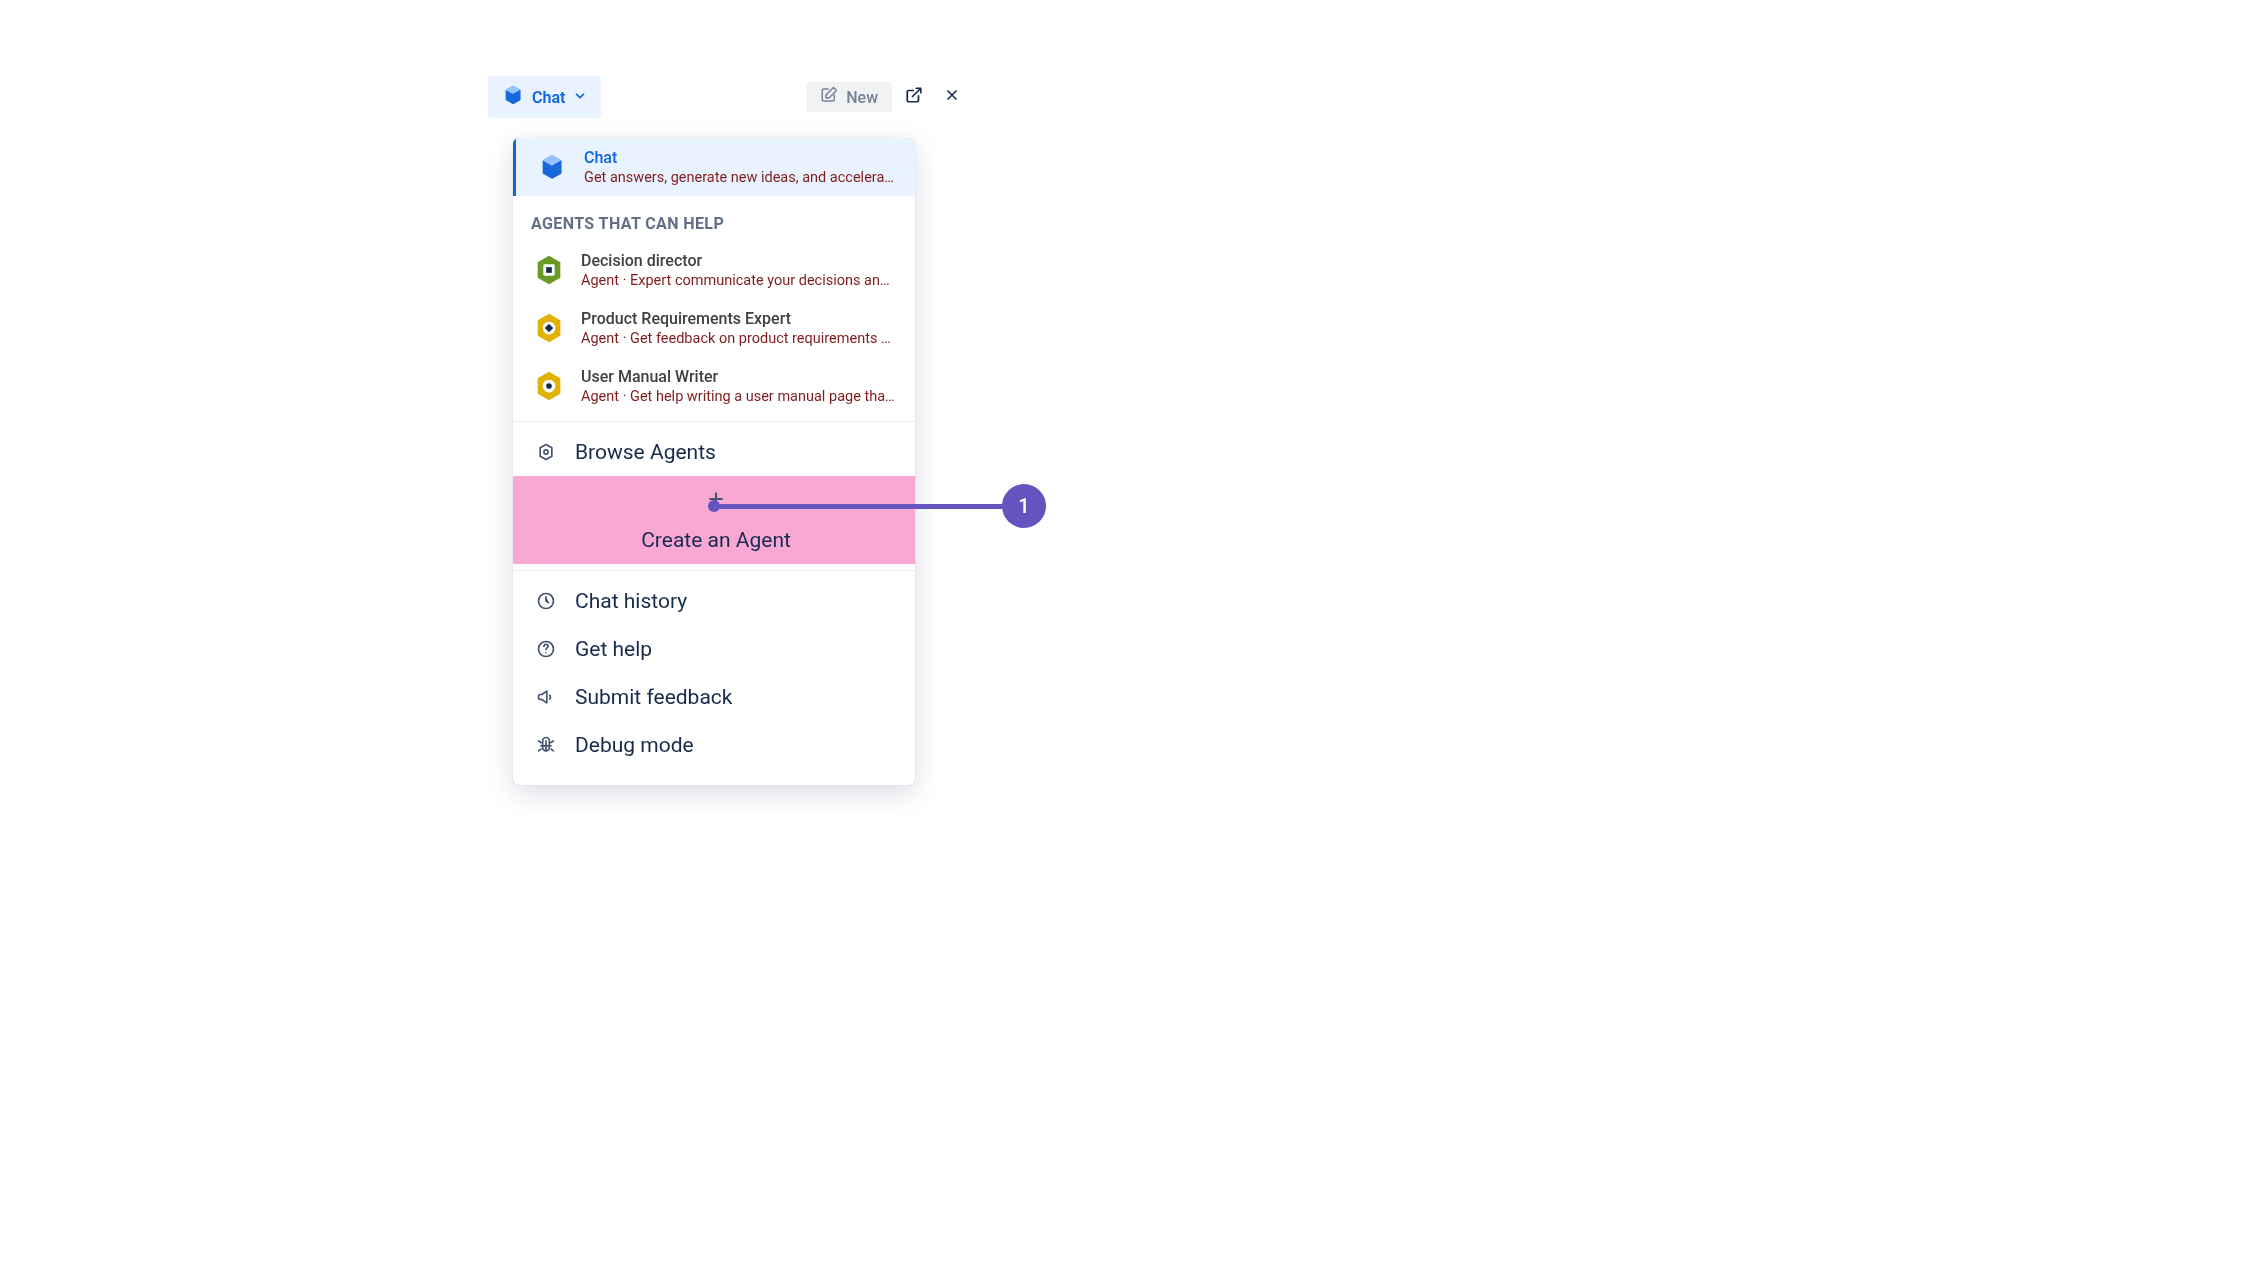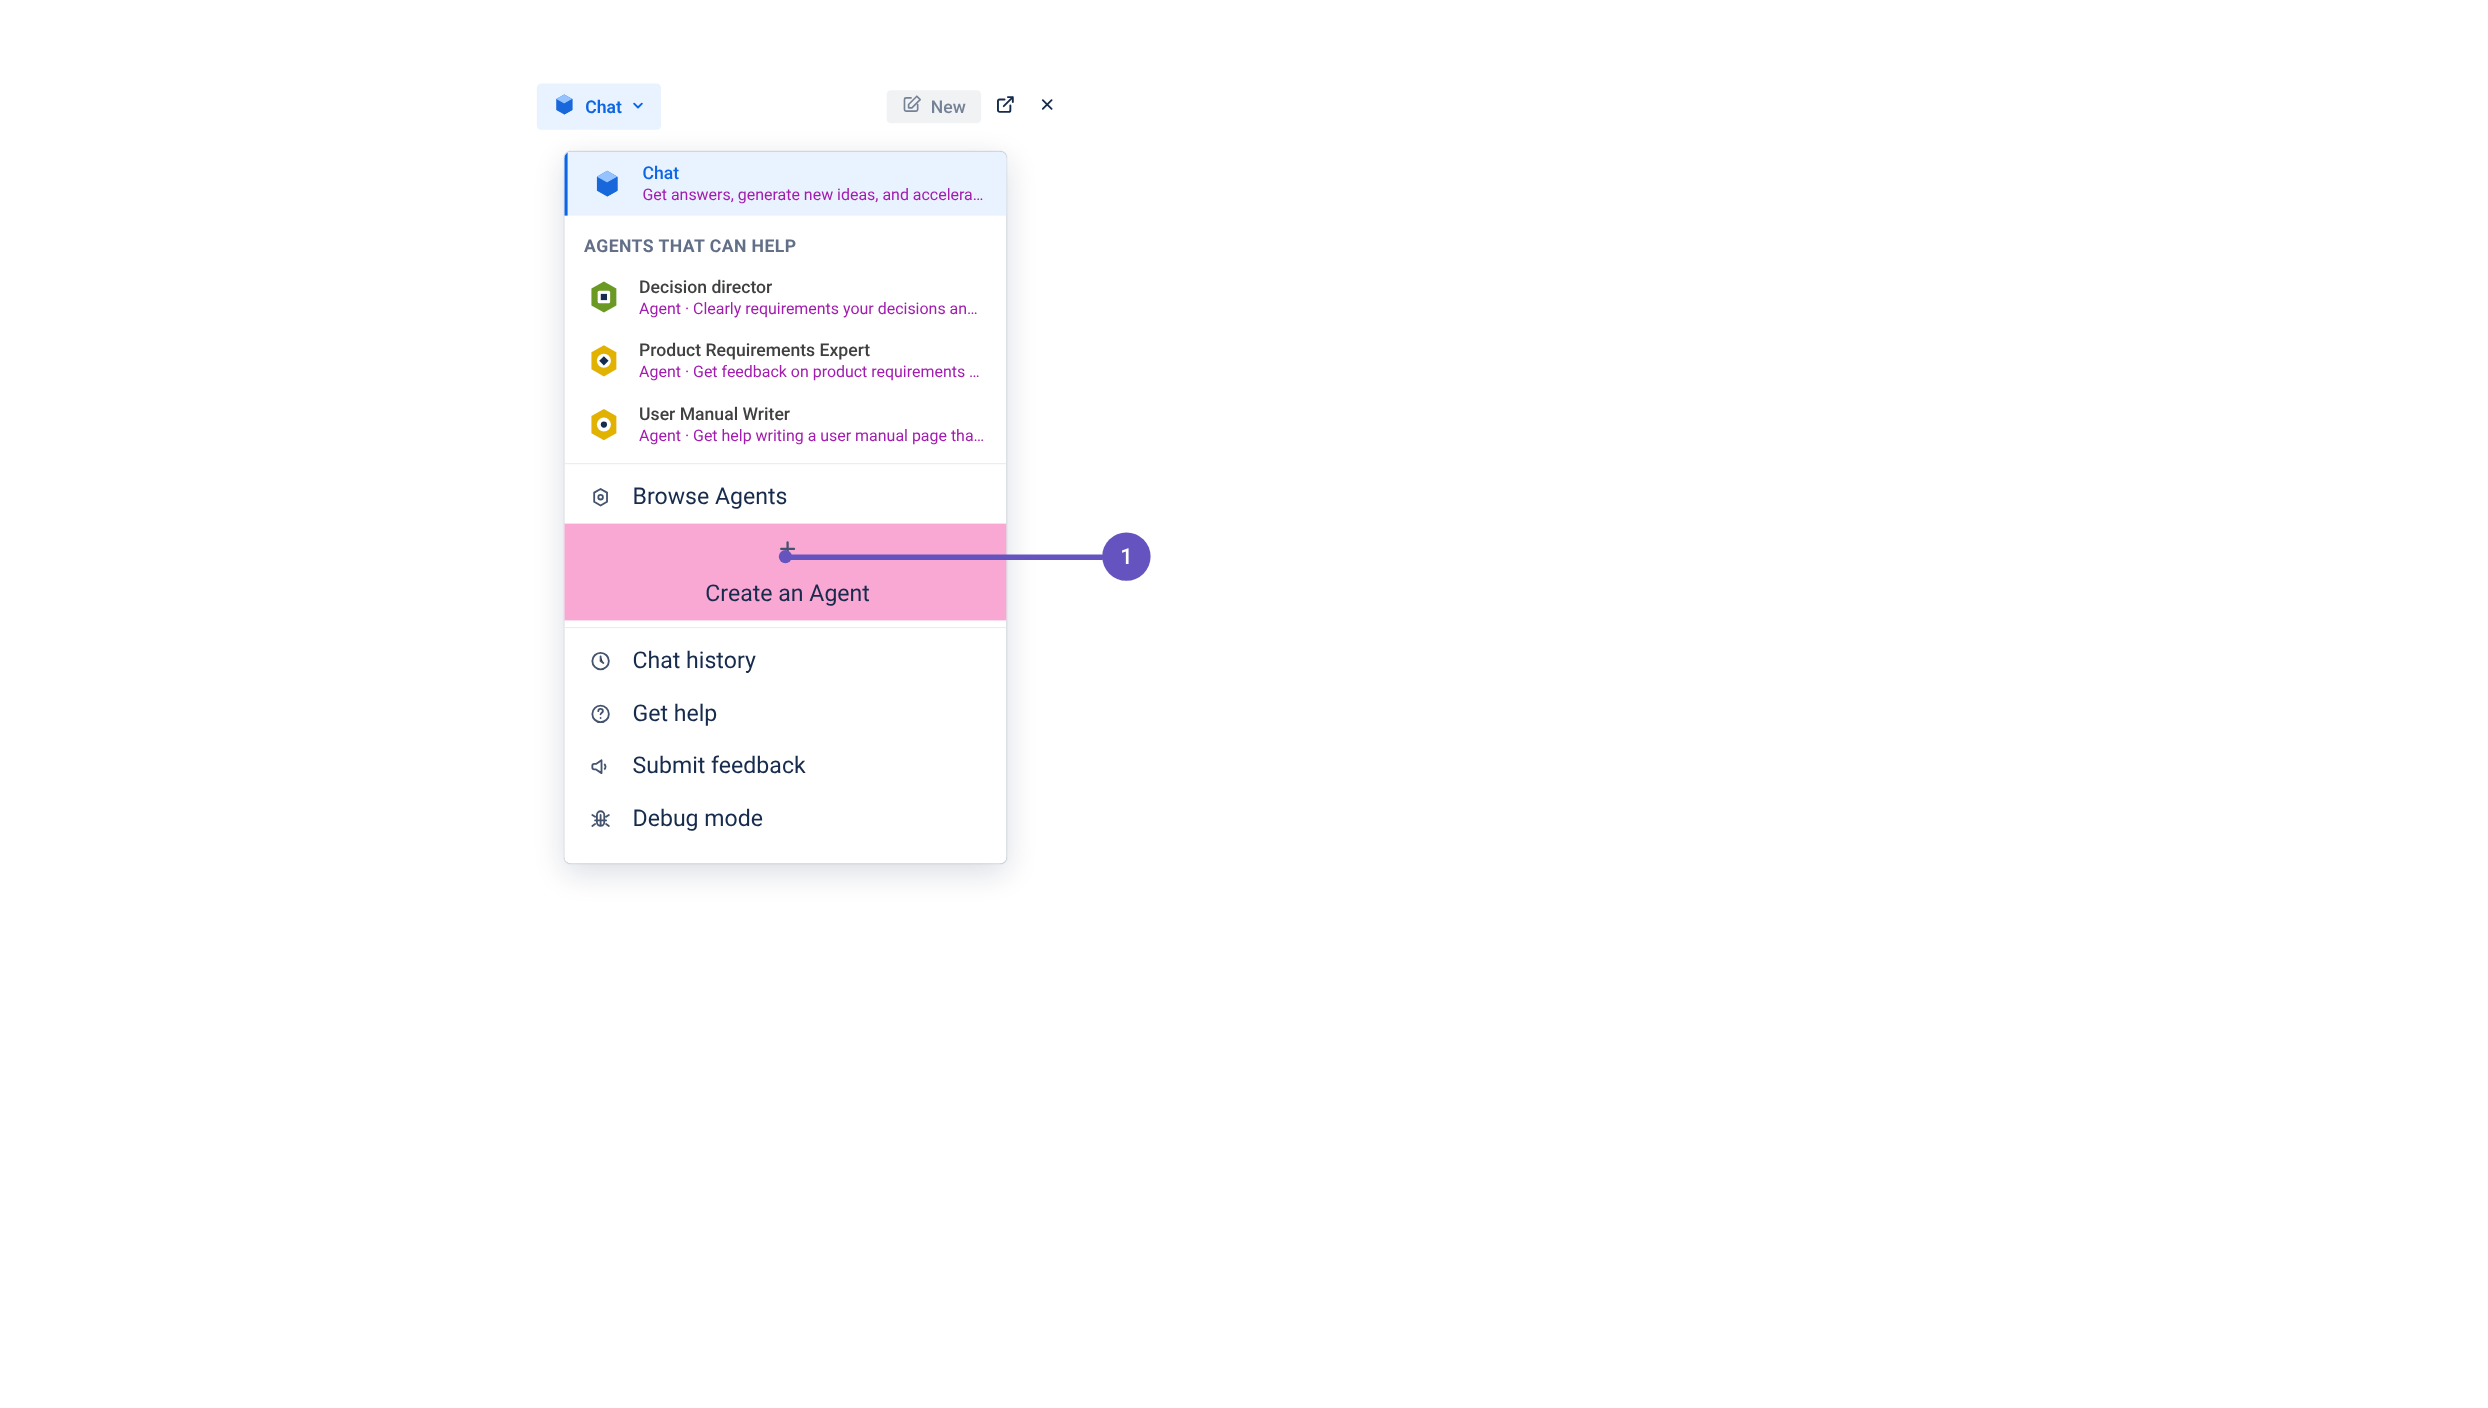--- a/index.html
+++ b/index.html
@@ -103,21 +103,21 @@
       color: #404040;
       white-space: nowrap;
       overflow: hidden;
       text-overflow: ellipsis;
     }
     .dd-item.chat-option .title {
       color: #0C66E4;
     }
     .dd-item .subtitle {
       font-size: 14.5px;
-      color: #a21caf;
+      color: #7f1d1d;
       white-space: nowrap;
       overflow: hidden;
       text-overflow: ellipsis;
       margin-top: 2px;
     }
     .section-label {
       font-size: 16px;
       font-weight: 700;
       letter-spacing: 0.4px;
       color: #626F86;
@@ -253,21 +253,21 @@
     <div class="dd-item">
       <div class="item-icon">
         <svg width="34" height="34" viewBox="0 0 24 24">
             <path fill="#6A9A23" d="M12 2 4 6.5v11L12 22l8-4.5v-11L12 2z"></path>
             <rect x="8" y="8" width="8" height="8" rx="1" fill="#fff"></rect>
             <rect x="10" y="10" width="4" height="4" fill="#172B4D"></rect>
           </svg>
       </div>
       <div class="texts">
         <div class="title">Decision director</div>
-        <div class="subtitle">Agent · Clearly requirements your decisions an…</div>
+        <div class="subtitle">Agent · Expert communicate your decisions an…</div>
       </div>
     </div>
 
     <div class="dd-item">
       <div class="item-icon">
         <svg width="34" height="34" viewBox="0 0 24 24">
             <path fill="#E2B203" d="M12 2 4 6.5v11L12 22l8-4.5v-11L12 2z"></path>
             <circle cx="12" cy="12" r="4.5" fill="#fff"></circle>
             <path fill="#172B4D" d="M12 9l3 3-3 3-3-3z"></path>
           </svg>

